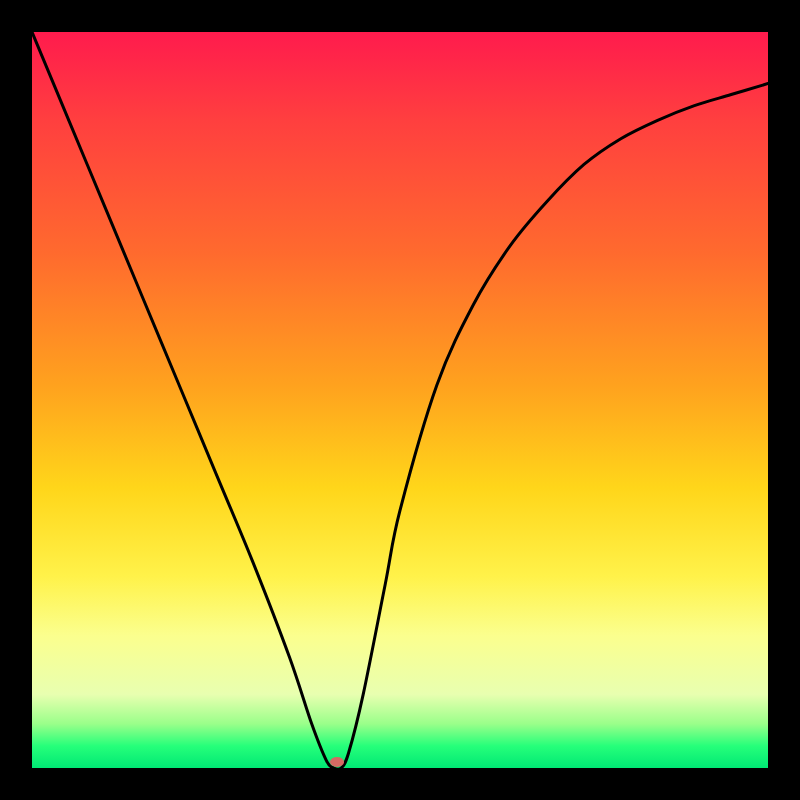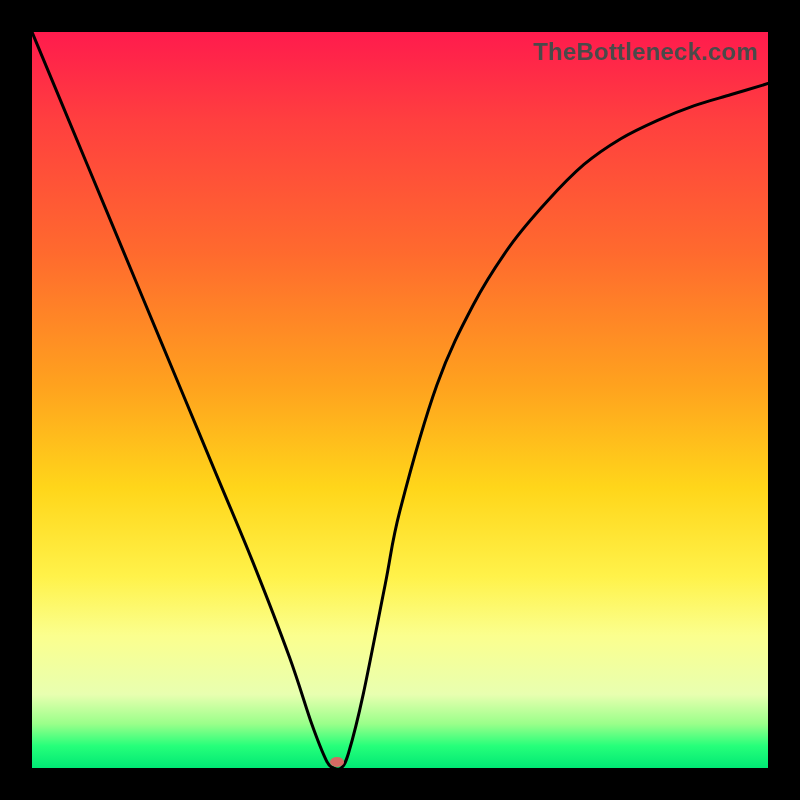--- a/index.html
+++ b/index.html
@@ -63,19 +63,18 @@
     border-radius: 50% / 50%;
     background: #d46a63;
     transform: translate(-50%, -50%);
   }
 </style>
 </head>
 <body>
 
 <div class="chart-frame">
   <div class="plot-area">
-    <div class="watermark">TheBottleneck.com</div>
     <svg class="curve" viewBox="0 0 736 736" preserveAspectRatio="none">
       <path id="curve-path" fill="none" stroke="#000" stroke-width="3" stroke-linejoin="round" stroke-linecap="round" d="M0.00 0.00 C 6.13 14.72, 24.53 58.88, 36.80 88.32 C 49.07 117.76, 61.33 147.20, 73.60 176.64 C 85.87 206.08, 98.13 235.52, 110.40 264.96 C 122.67 294.40, 134.93 323.84, 147.20 353.28 C 159.47 382.72, 171.73 412.16, 184.00 441.60 C 196.27 471.04, 208.53 499.25, 220.80 529.92 C 233.07 560.59, 247.79 598.61, 257.60 625.60 C 267.41 652.59, 273.55 674.67, 279.68 691.84 C 285.81 709.01, 290.72 721.28, 294.40 728.64 C 298.08 736.00, 299.31 734.77, 301.76 736.00 C 304.21 737.23, 306.67 738.45, 309.12 736.00 C 311.57 733.55, 312.80 733.55, 316.48 721.28 C 320.16 709.01, 325.07 690.61, 331.20 662.40 C 337.33 634.19, 347.15 582.67, 353.28 552.00 C 359.41 521.33, 359.41 511.52, 368.00 478.40 C 376.59 445.28, 392.53 387.63, 404.80 353.28 C 417.07 318.93, 429.33 295.63, 441.60 272.32 C 453.87 249.01, 466.13 230.61, 478.40 213.44 C 490.67 196.27, 502.93 182.77, 515.20 169.28 C 527.47 155.79, 539.73 142.91, 552.00 132.48 C 564.27 122.05, 576.53 114.08, 588.80 106.72 C 601.07 99.36, 613.33 93.84, 625.60 88.32 C 637.87 82.80, 650.13 77.89, 662.40 73.60 C 674.67 69.31, 686.93 66.24, 699.20 62.56 C 711.47 58.88, 729.87 53.36, 736.00 51.52"></path>
     </svg>
     <div id="min-marker" class="marker" style="left: 305.44px; top: 730.112px;"></div>
   </div>
 </div>
 
 </body></html>

